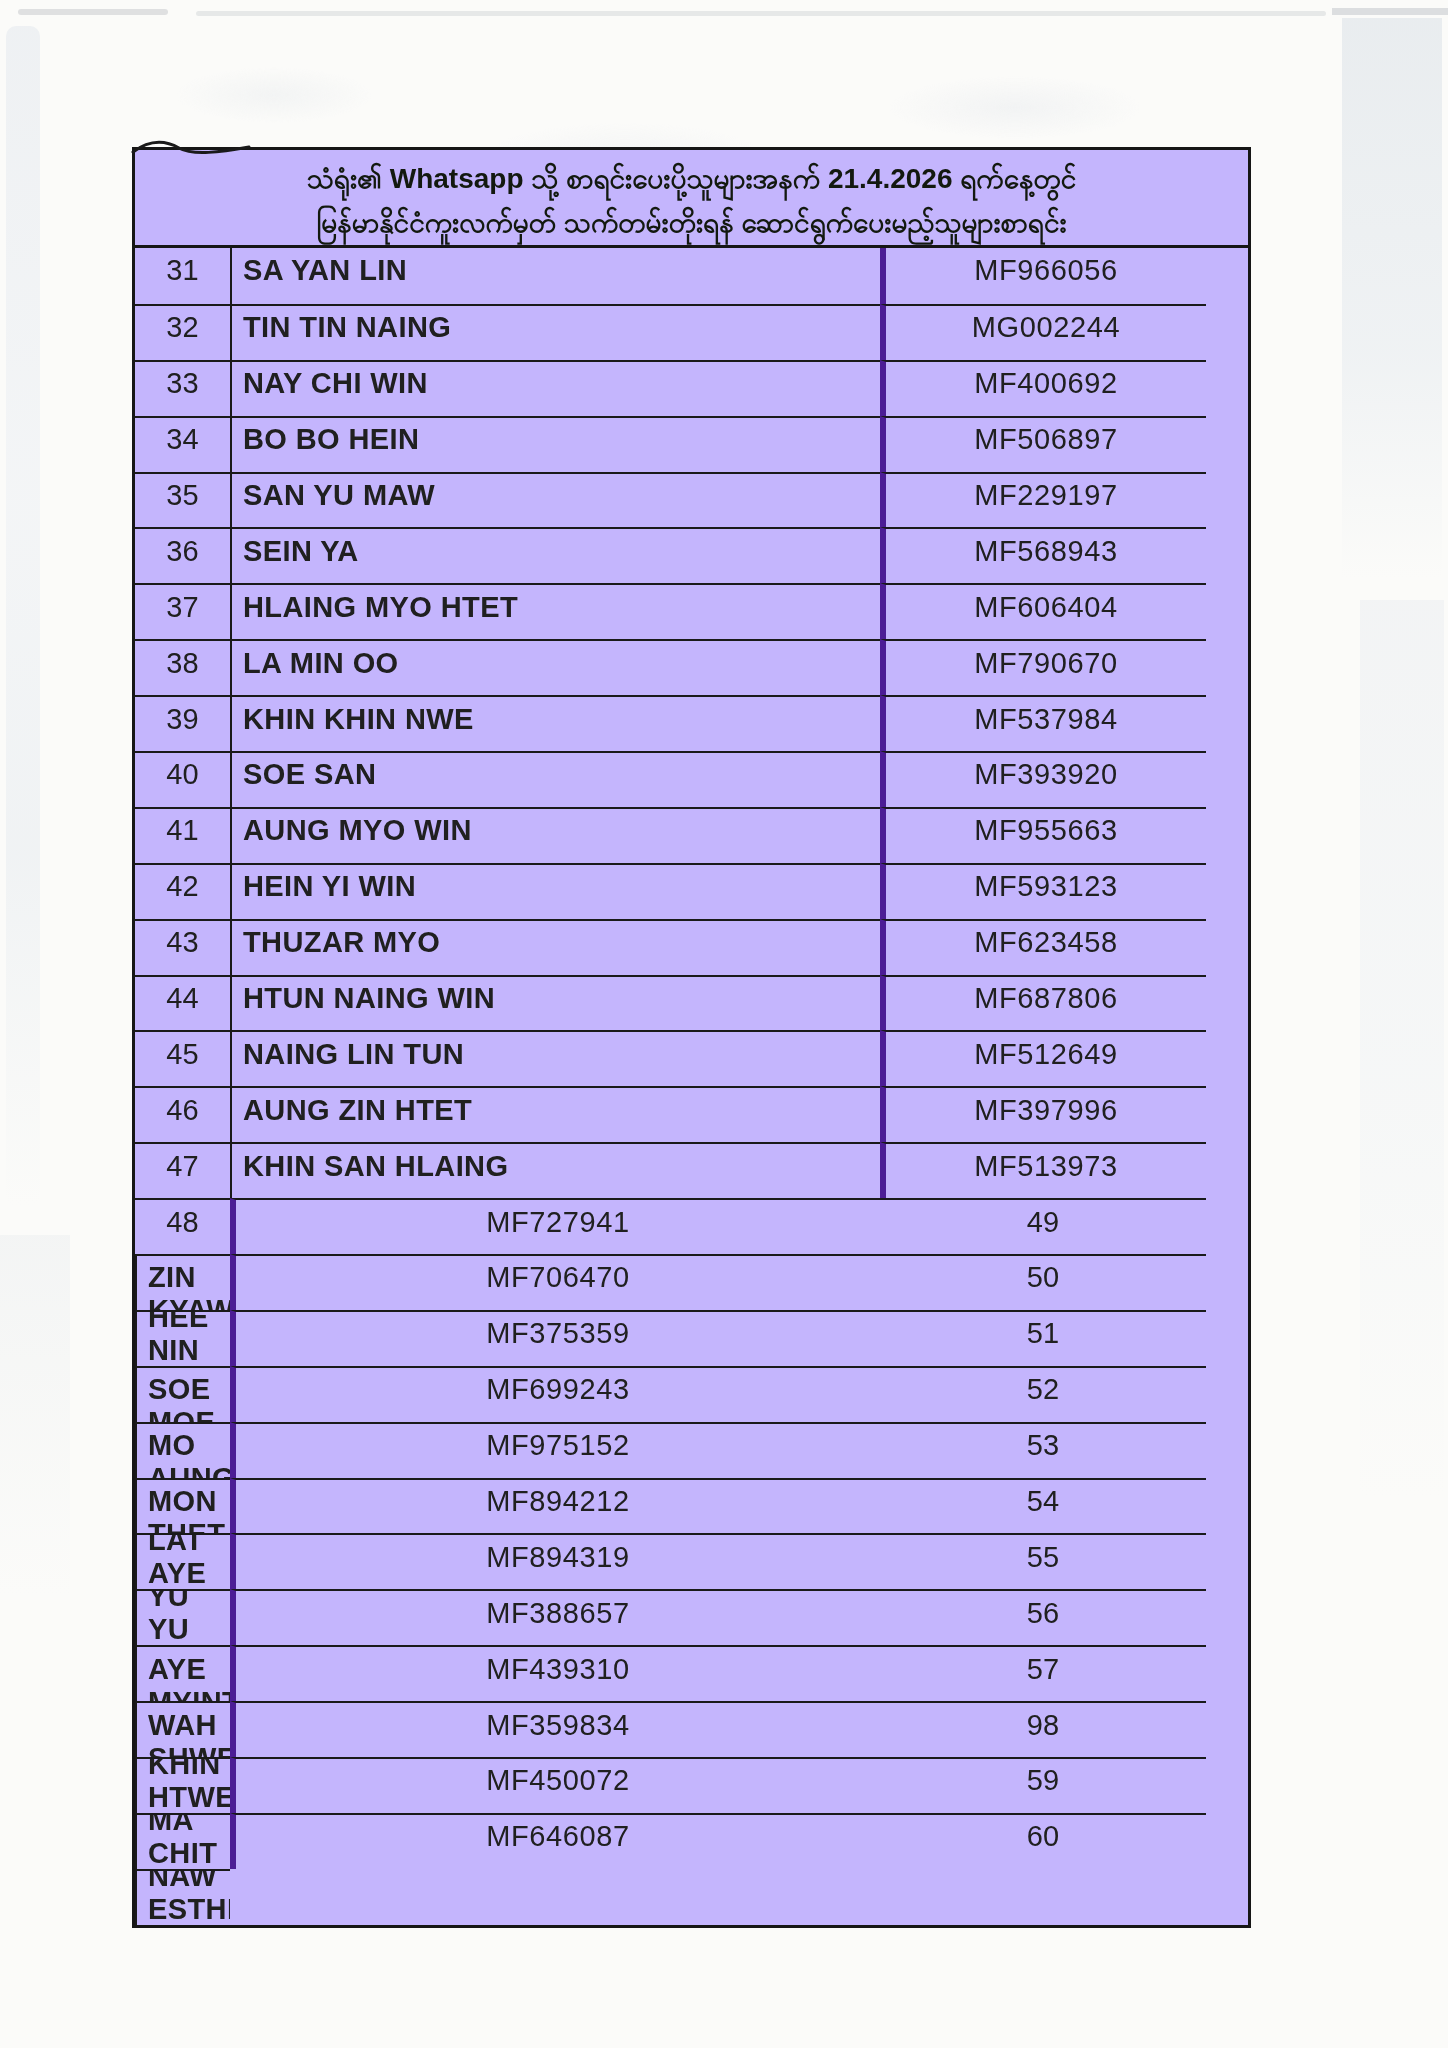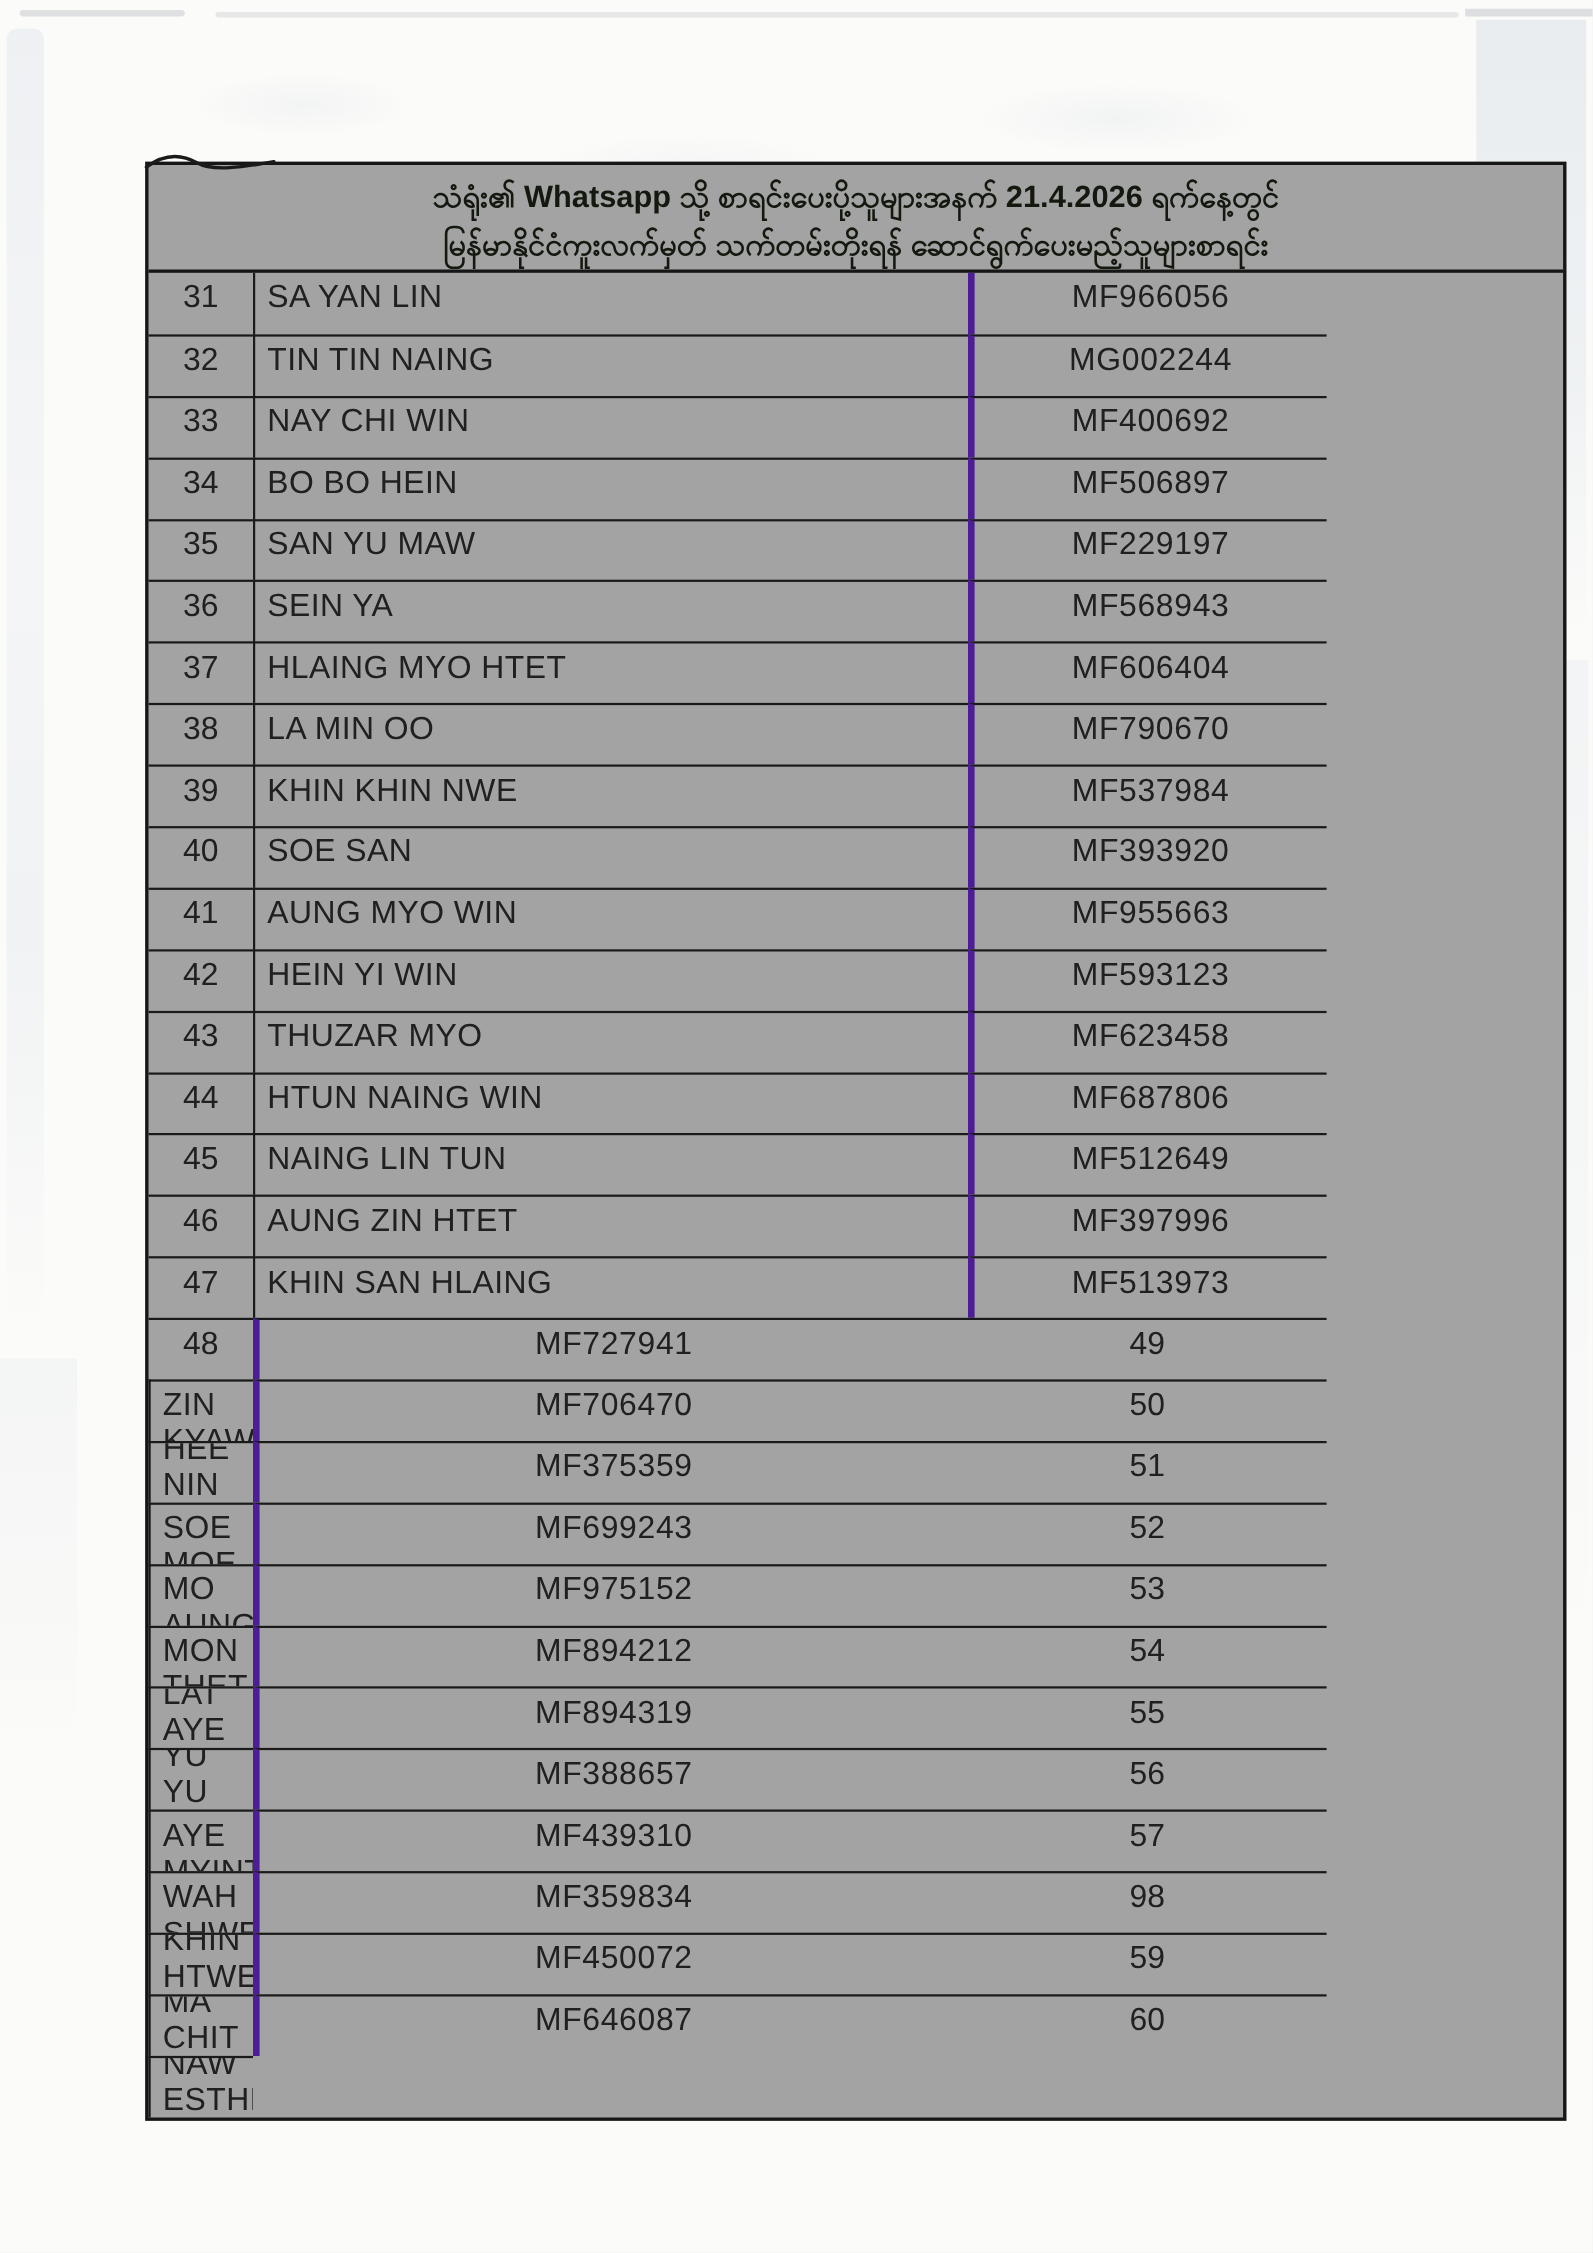--- a/index.html
+++ b/index.html
@@ -38,23 +38,23 @@
     opacity: .65;
   }
   .smudge-bottom-left { left: 0; top: 1235px; width: 70px; height: 360px;
     background: linear-gradient(180deg, rgba(233,236,238,.7), rgba(240,242,244,0));
     opacity: .6; }
 
   
   .doc-table {
     position: absolute;
     left: 132px; top: 147px;
-    width: 1292px;
+    width: 1119px;
     border: 3px solid #161616;
-    background: #a3a3a3;
+    background: #c4b5fd;
   }
   .table-header {
     height: 98px;
     border-bottom: 3px solid #161616;
     text-align: center;
     padding-top: 7px;
     color: #13190f;
     font-weight: bold;
     font-size: 28px;
     line-height: 44px;
@@ -68,21 +68,21 @@
     border-top: 2px solid #1a1a1a;
     display: flex;
     align-items: center;
     color: #202020;
     font-size: 29px;
     overflow: hidden;
     padding-bottom: 10px;
   }
   .grid .cell:nth-child(-n+3) { border-top: none; }
   .cell.no   { justify-content: center; }
-  .cell.name { border-left: 2px solid #1a1a1a; padding-left: 11px; letter-spacing: .4px; }
+  .cell.name { border-left: 2px solid #1a1a1a; padding-left: 11px; letter-spacing: .4px; font-weight: bold; }
   .cell.pass { border-left: 6px solid #4c1d95; justify-content: center; letter-spacing: .6px; }
 
   .squiggle { position: absolute; left: -4px; top: -12px; }
 </style>
 </head>
 <body>
 
 <div class="page">
 
   <div class="artifact streak-top-1"></div>

